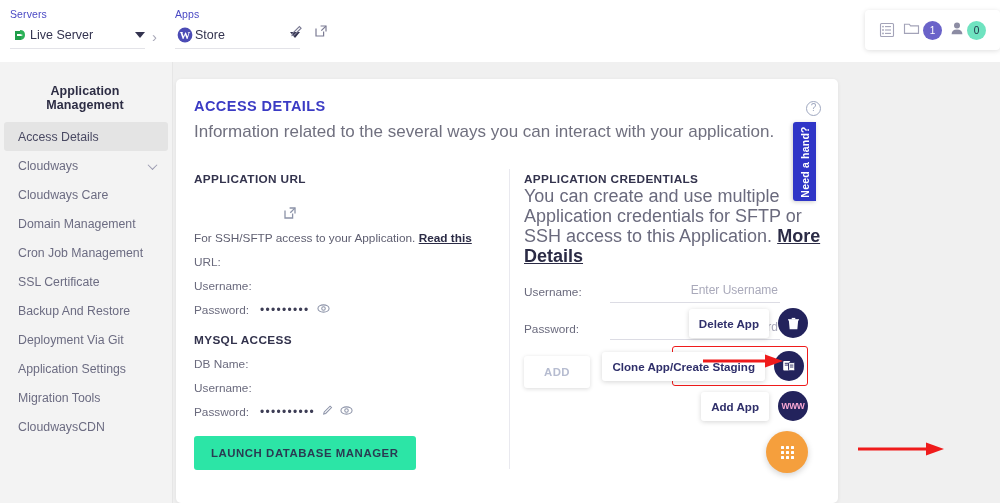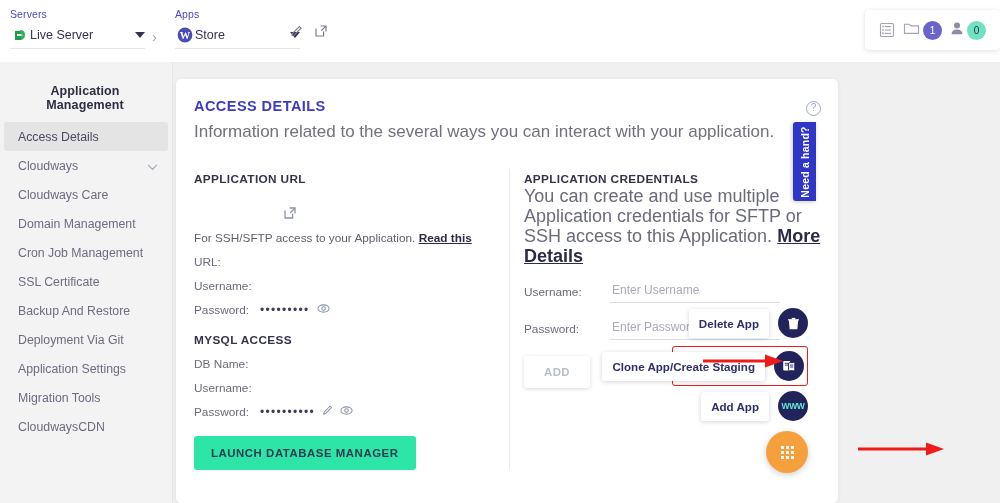--- a/index.html
+++ b/index.html
@@ -303,20 +303,21 @@
   .field-row input {
     width: 170px;
     border: none;
     border-bottom: 1px solid #dcdce4;
     font-family: "Liberation Sans", sans-serif;
     font-size: 12px;
     color: #33334d;
     padding: 3px 2px 5px 2px;
     outline: none;
     background: transparent;
+    text-align: right;
   }
   .field-row input::placeholder { color: #a9a9ba; }
 
   .btn-add {
     margin-top: 16px;
     width: 66px; height: 32px;
     background: #ffffff;
     border: none;
     border-radius: 3px;
     box-shadow: 0 1px 4px rgba(0,0,0,.14);
@@ -356,21 +357,21 @@
   }
   .fab-circle {
     width: 30px; height: 30px;
     border-radius: 50%;
     background: #23235c;
     display: flex;
     align-items: center;
     justify-content: center;
     flex: 0 0 30px;
     cursor: pointer;
-    color: #5eead4;
+    color: #f9a8d4;
   }
   .fab-circle.orange {
     background: #f59f3d;
     width: 42px; height: 42px;
     flex: 0 0 42px;
     box-shadow: 0 2px 6px rgba(0,0,0,.18);
   }
   .fab-www {
     font-size: 8.5px;
     font-weight: bold;

